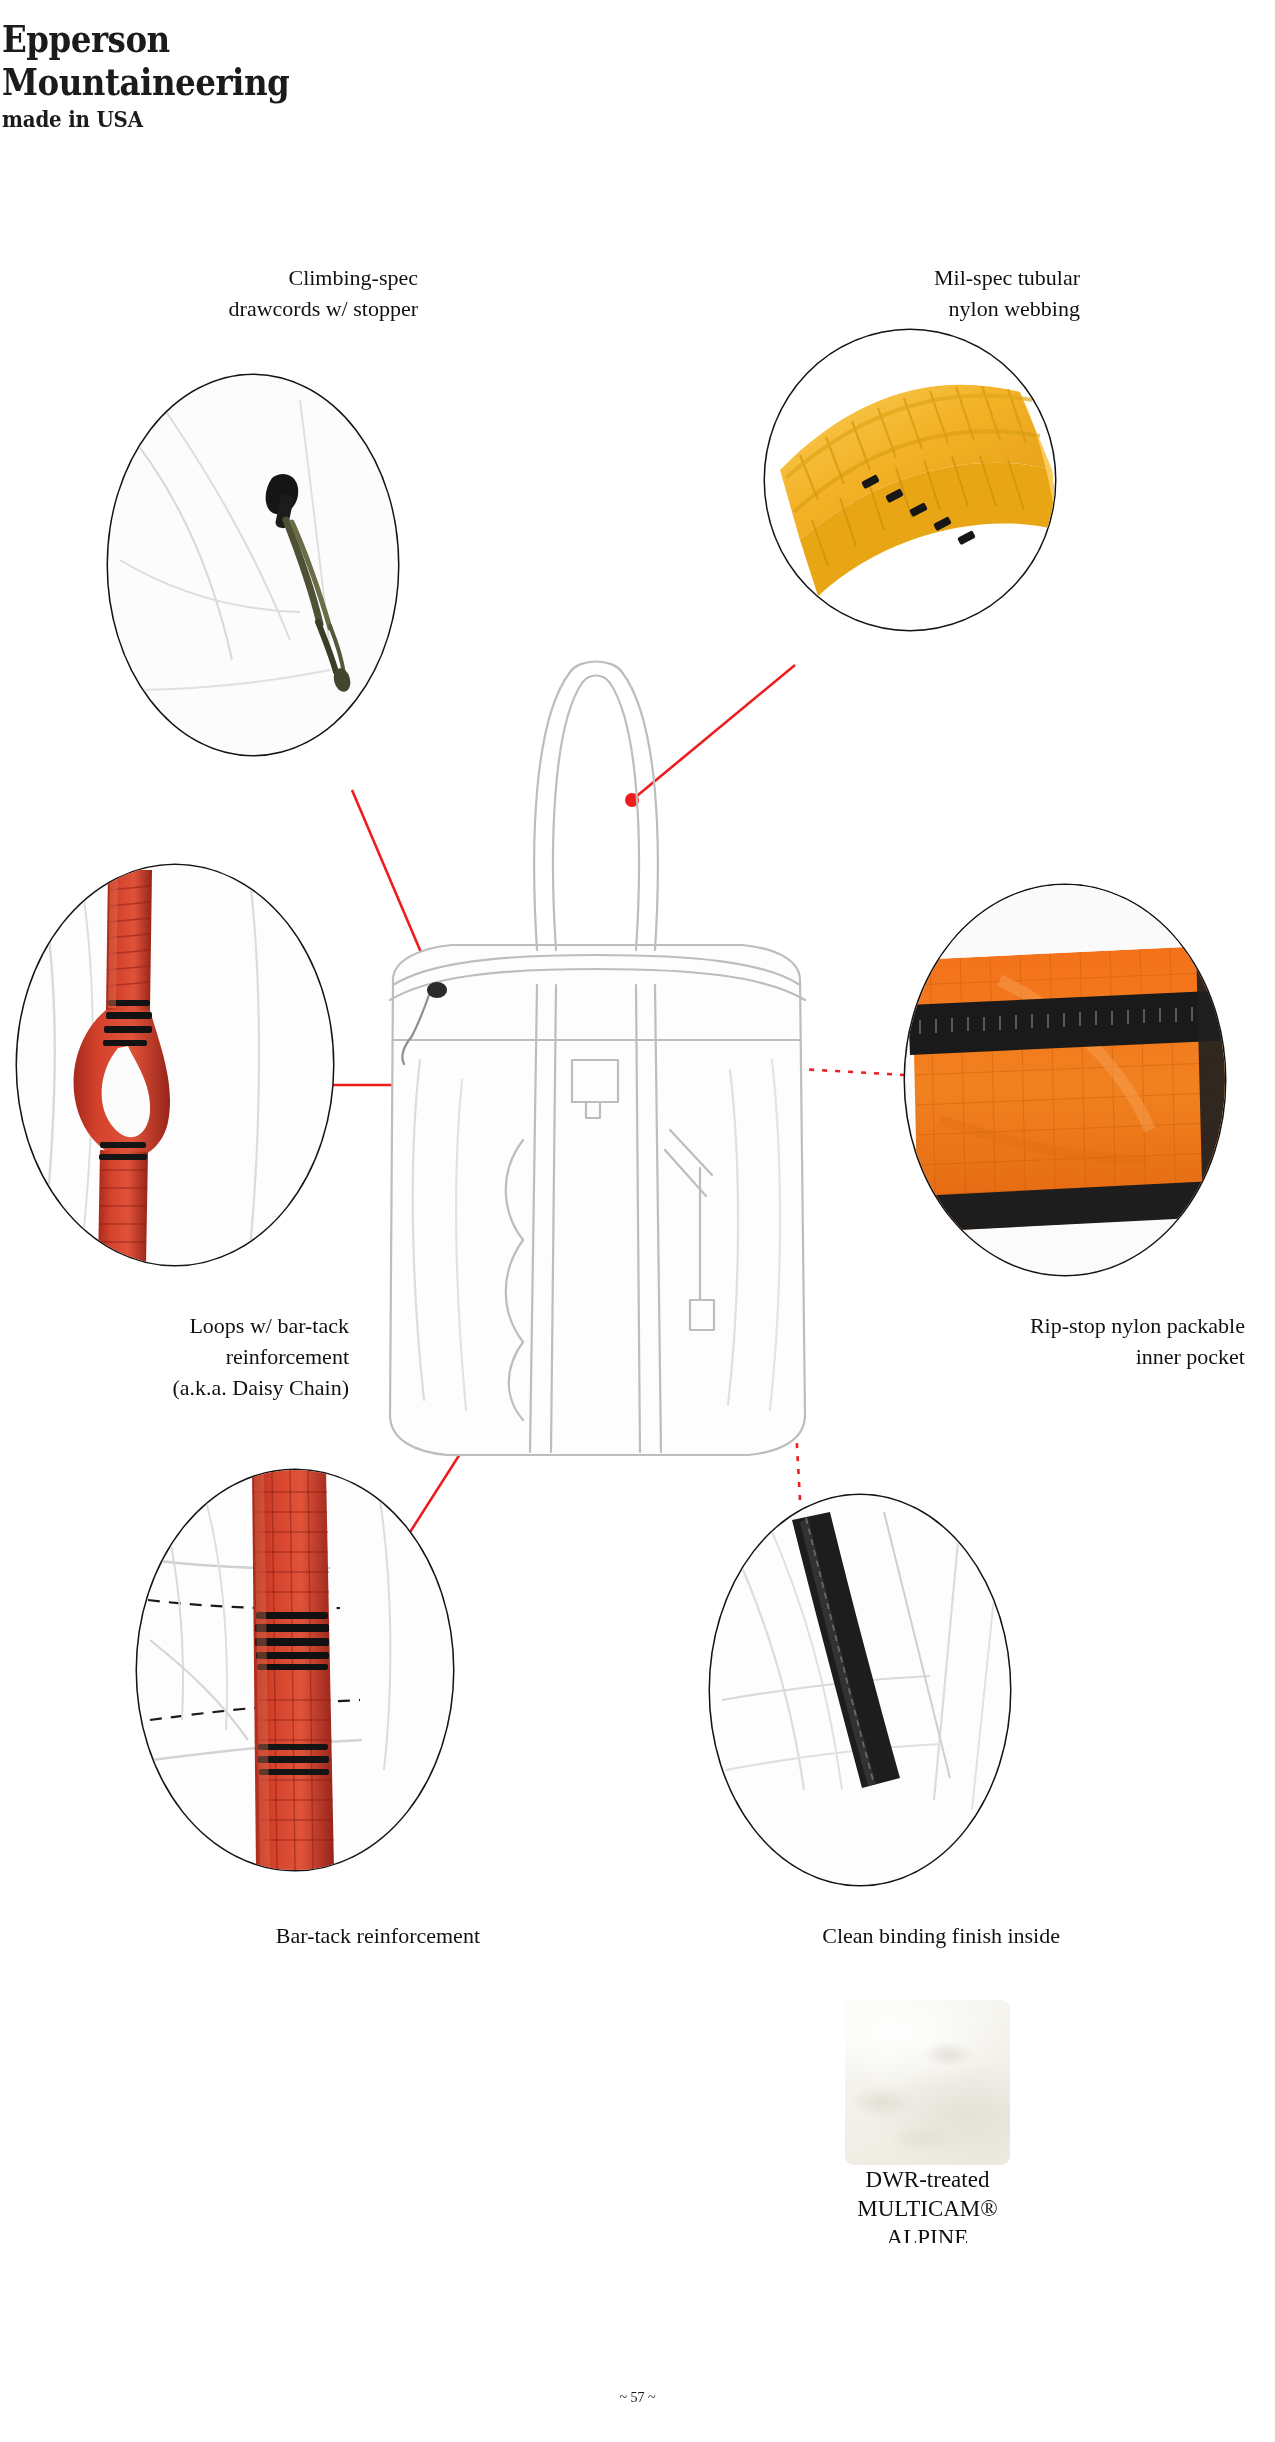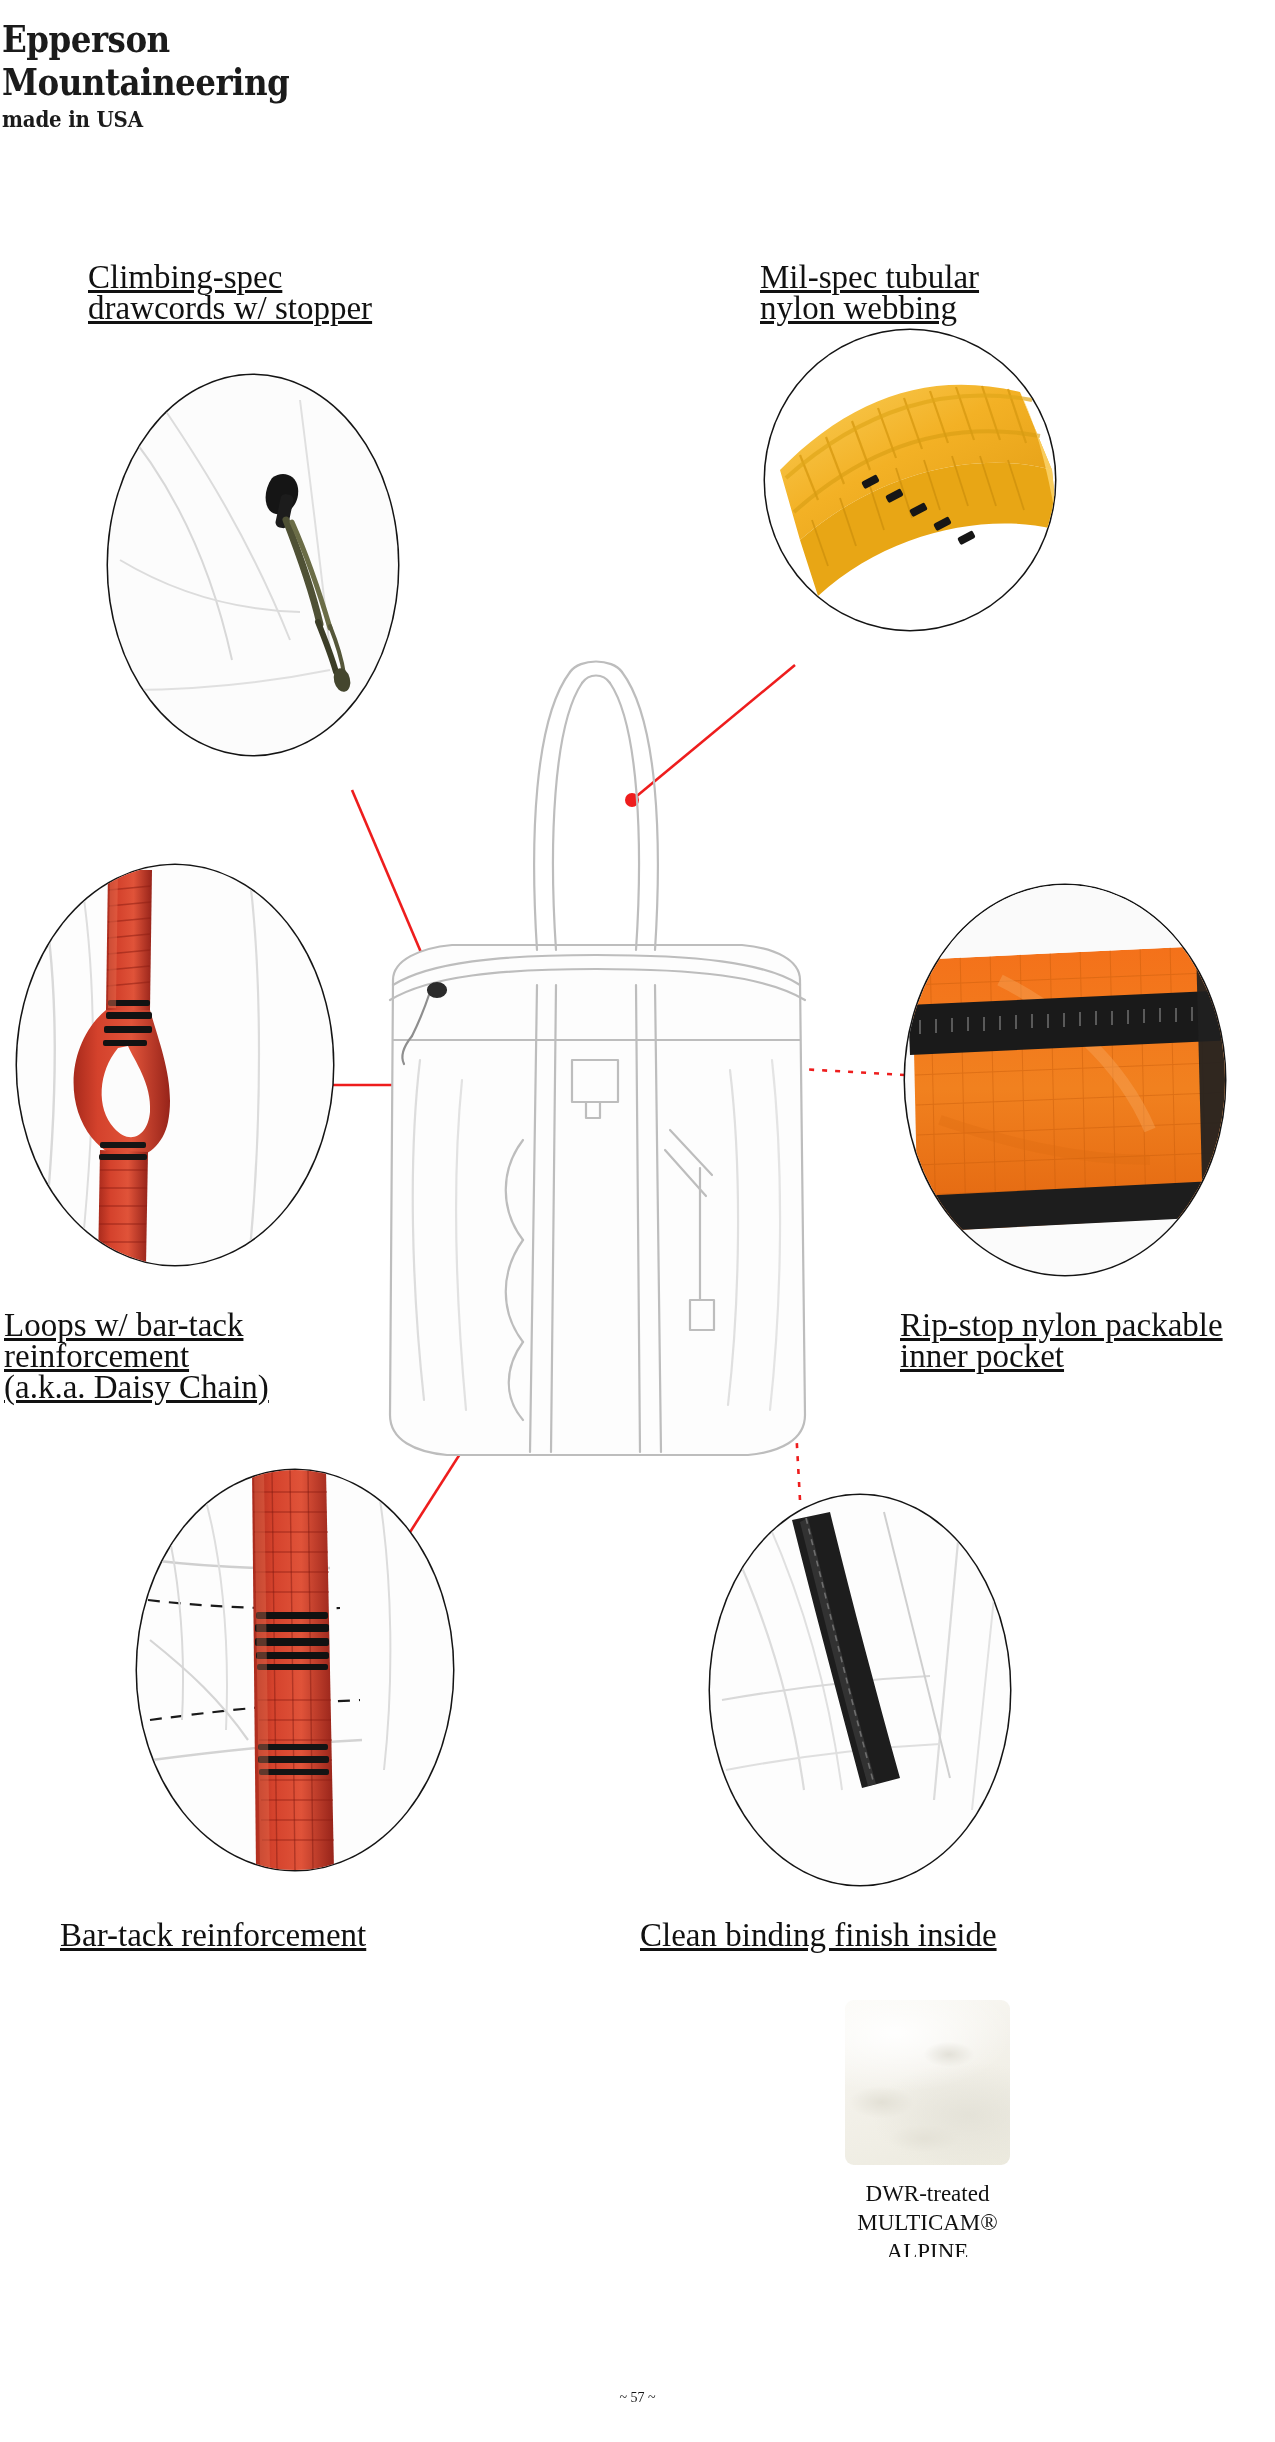--- a/index.html
+++ b/index.html
@@ -59,26 +59,25 @@
     height: 2442px;
   }
   .diagram svg {
     display: block;
   }
 
   
   .callout-label {
     position: absolute;
     font-family: "Liberation Serif", "DejaVu Serif", serif;
-    font-size: 33px;
+    font-size: 22px;
     line-height: 31px;
     color: #111111;
-    text-align: left;
+    text-align: right;
     white-space: pre-line;
-    text-decoration: underline;
   }
 
   .cl-drawcords   { left:  88px; top: 262px; width: 330px; }
   .cl-webbing     { left: 760px; top: 262px; width: 320px; }
   .cl-daisychain  { left:  4px; top: 1310px; width: 345px; }
   .cl-innerpocket { left: 900px; top: 1310px; width: 345px; }
   .cl-bartack     { left:  60px; top: 1920px; width: 420px; }
   .cl-binding     { left: 640px; top: 1920px; width: 420px; }
 
   
@@ -117,21 +116,21 @@
       radial-gradient(ellipse 22% 11% at 63% 33%, rgba(206,203,190,0.5), rgba(255,255,255,0) 70%),
       radial-gradient(ellipse 30% 12% at 48% 84%, rgba(221,218,206,0.5), rgba(255,255,255,0) 70%);
   }
   .swatch-chip.ripstop {
     background:
       repeating-linear-gradient(0deg, rgba(0,0,0,0.05) 0 1px, rgba(0,0,0,0) 1px 9px),
       repeating-linear-gradient(90deg, rgba(0,0,0,0.05) 0 1px, rgba(0,0,0,0) 1px 9px),
       linear-gradient(150deg, #f0983f 0%, #ef8c2c 50%, #e8832a 100%);
   }
   .swatch-caption {
-    margin-top: 14px;
+    margin-top: 0;
     font-family: "Liberation Serif", "DejaVu Serif", serif;
     font-size: 23px;
     line-height: 29px;
     color: #111111;
     white-space: pre-line;
   }
   .swatch-cell.clipped .swatch-caption {
     max-height: 78px;
     overflow: hidden;
   }

